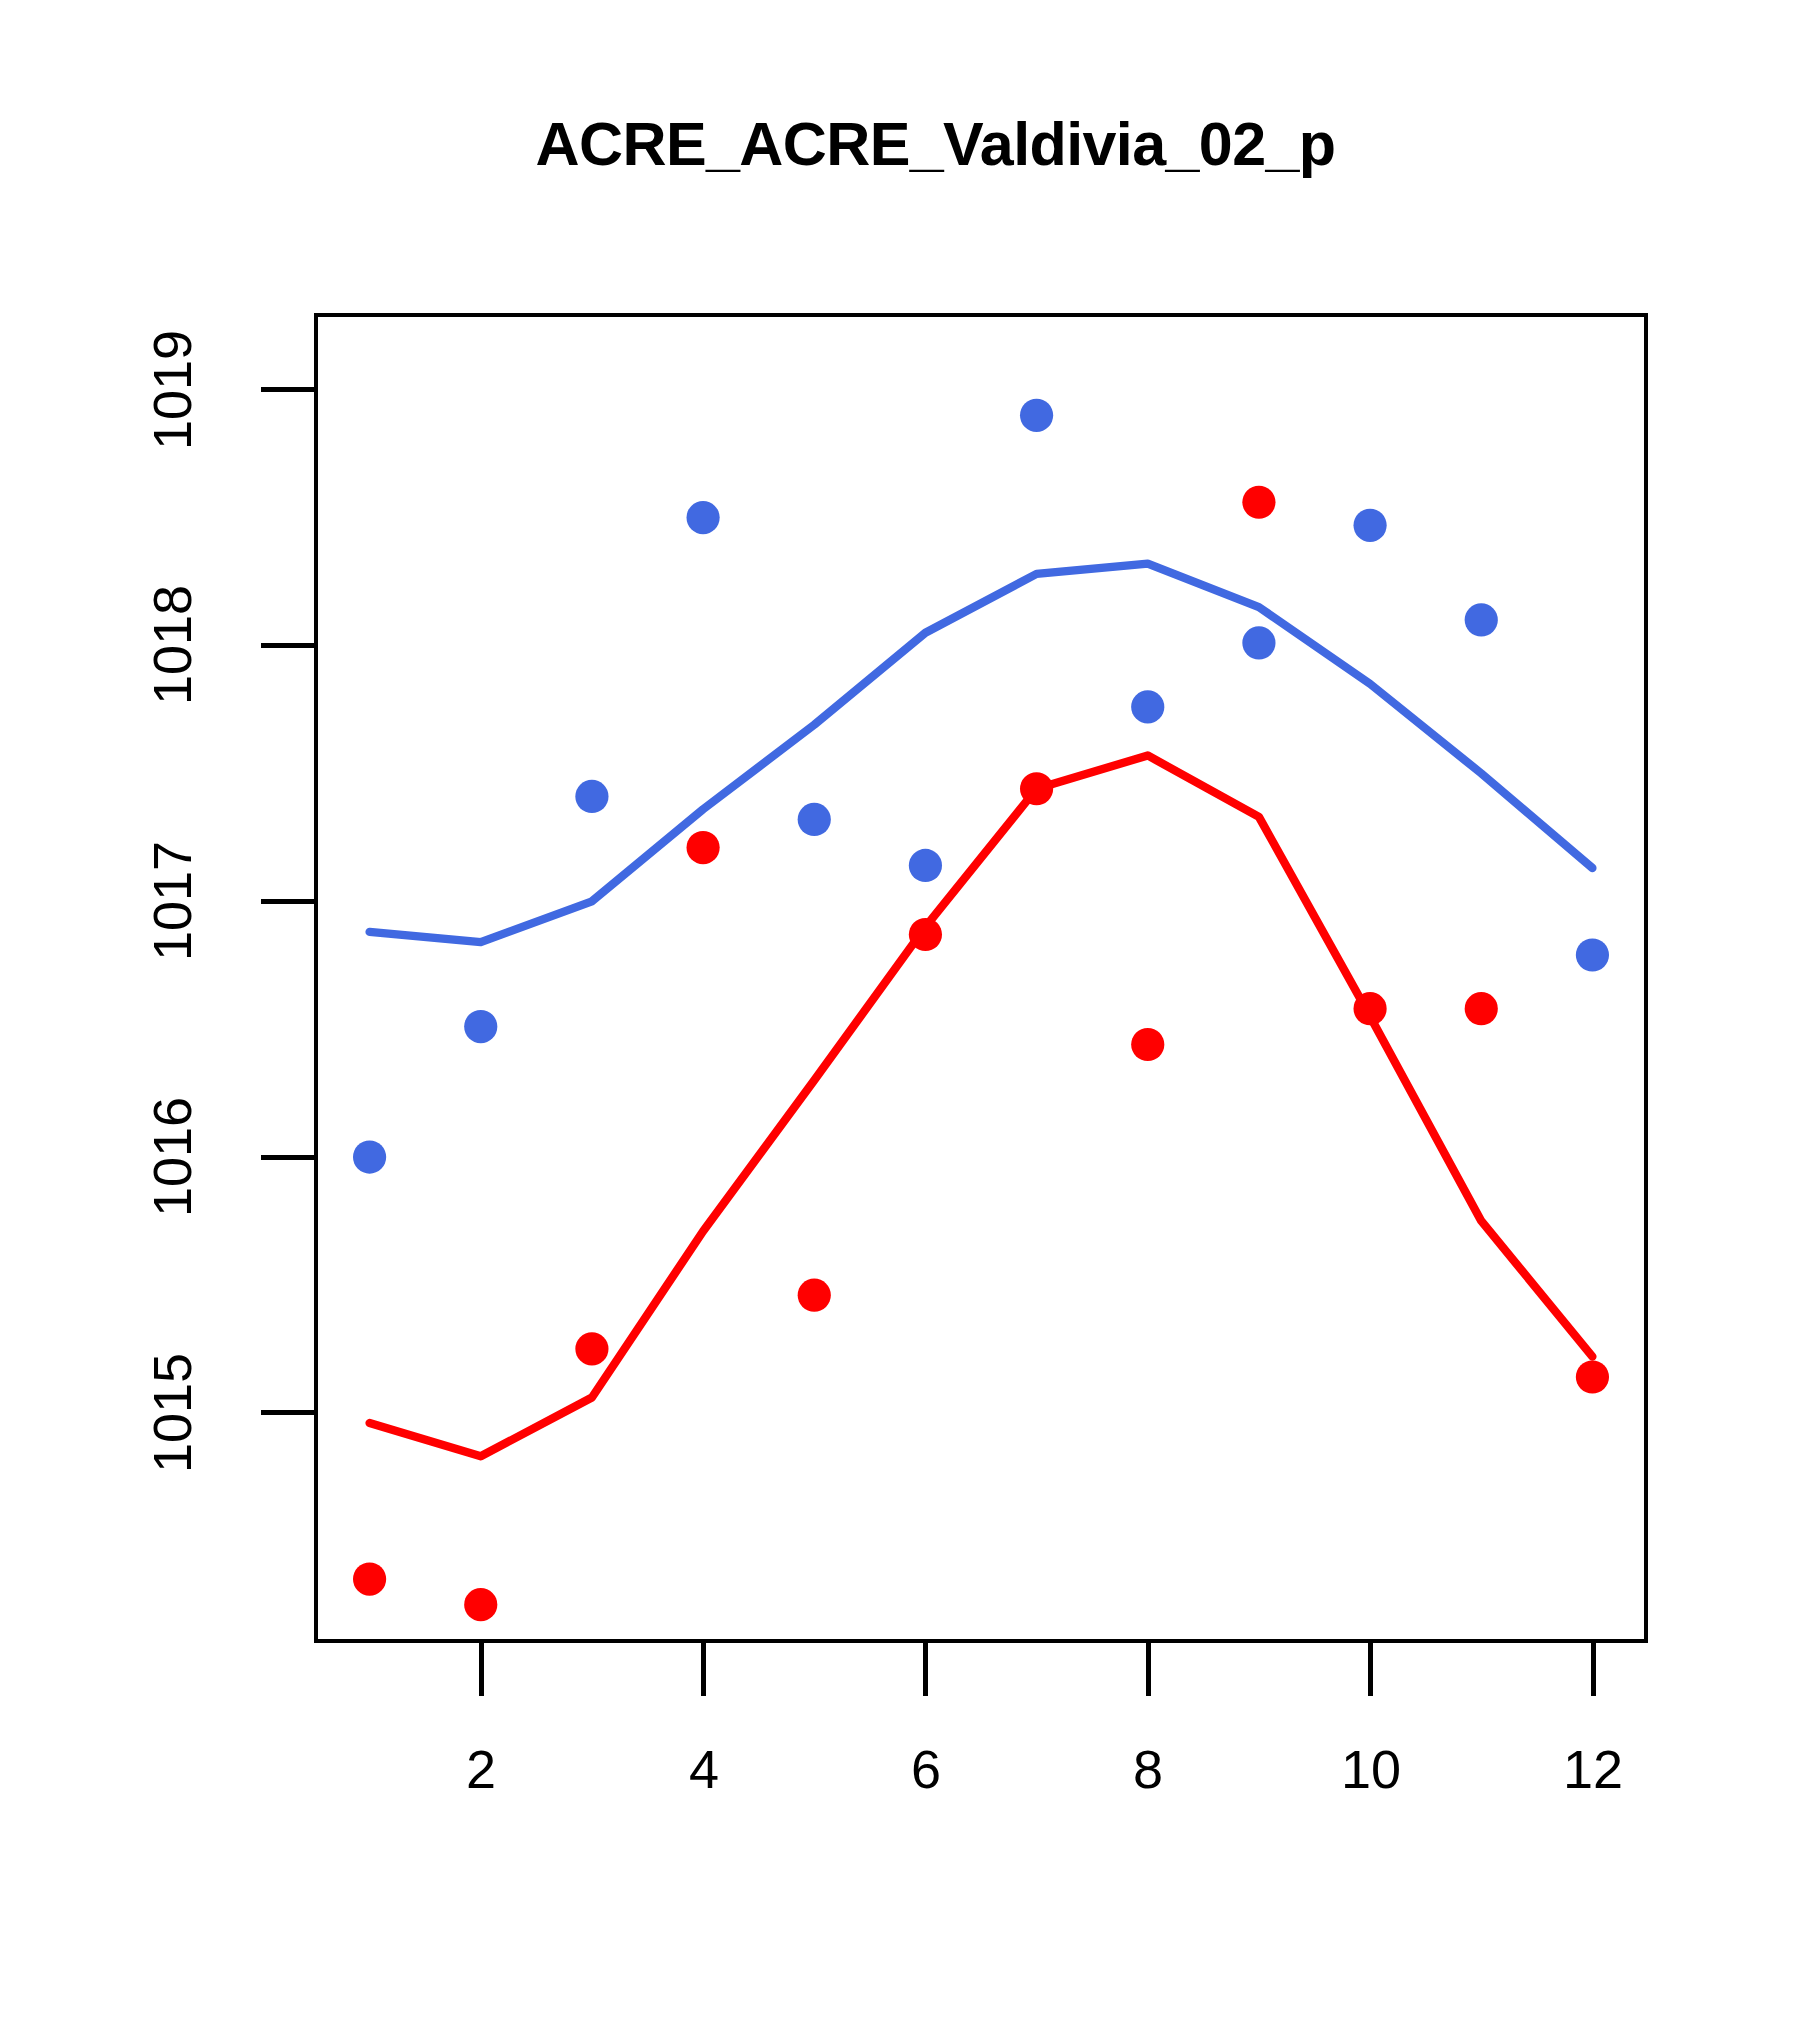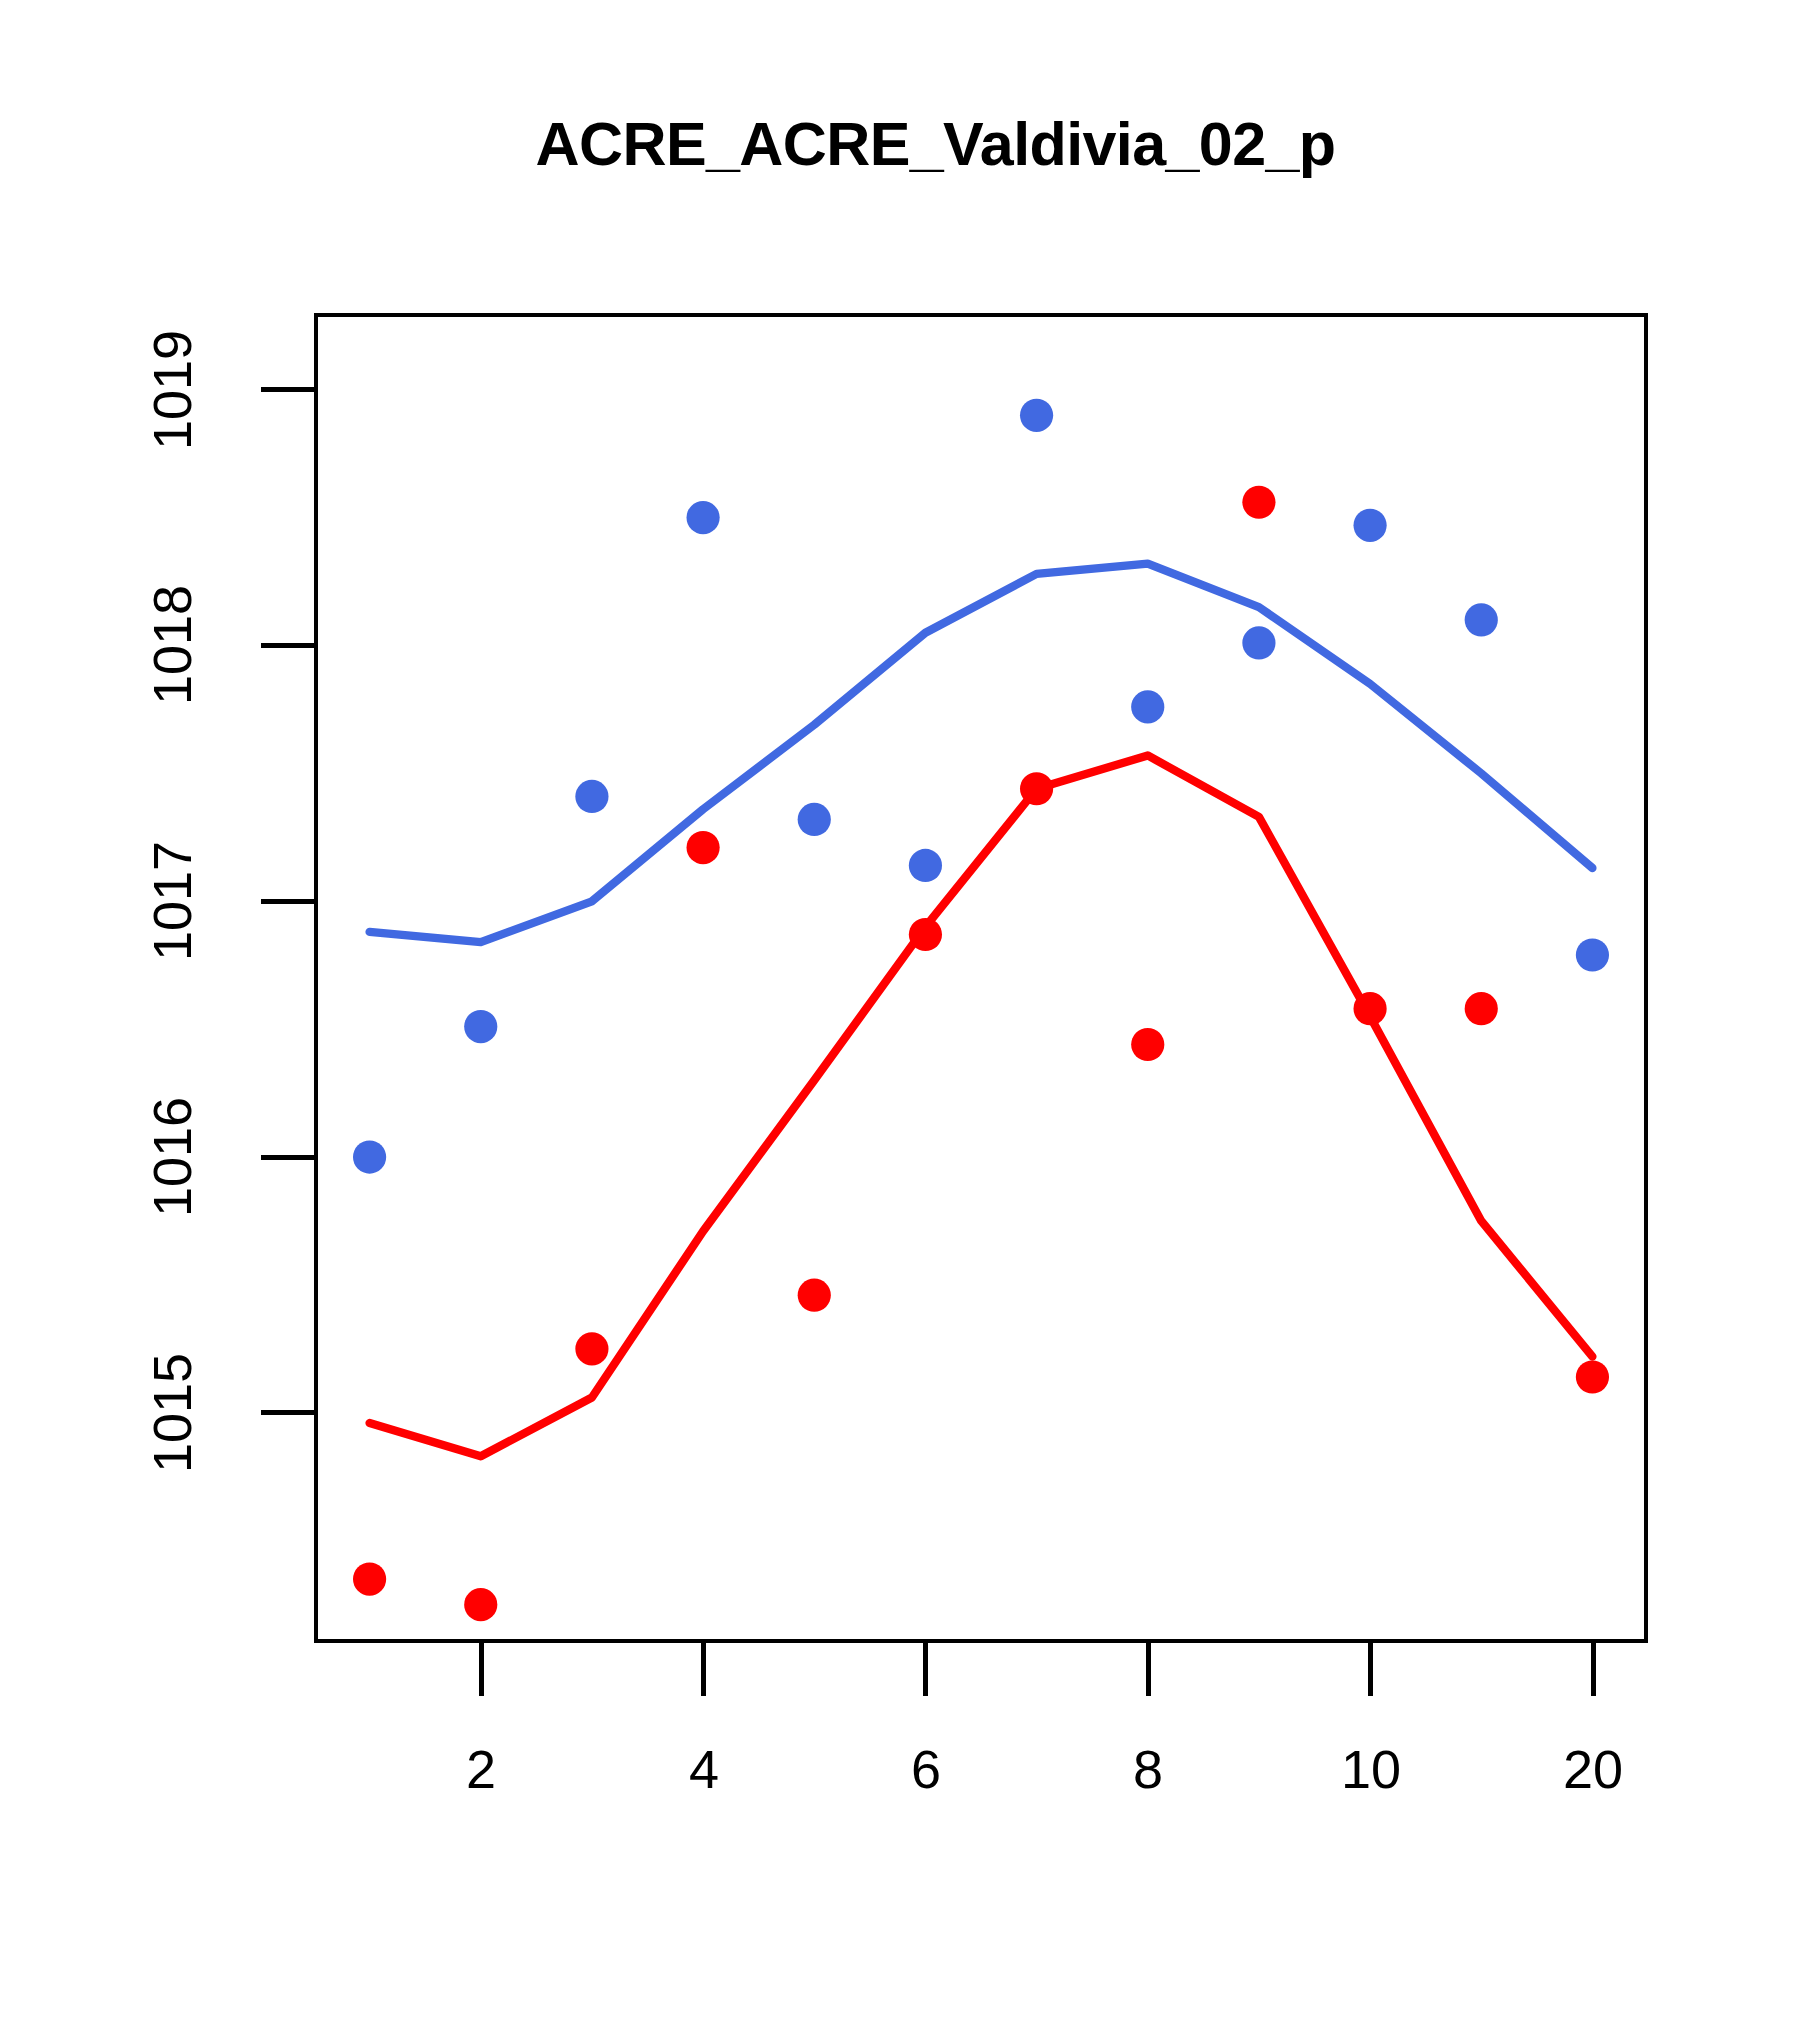--- a/index.html
+++ b/index.html
@@ -80,18 +80,18 @@
       <div class="xtick-label" style="left: 385px; top: 1738px; width: 192px;">2</div>
       <div style="position: absolute; left: 701px; top: 1643px; width: 4.5px; height: 53px; background: rgb(0, 0, 0);"></div>
       <div class="xtick-label" style="left: 608px; top: 1738px; width: 192px;">4</div>
       <div style="position: absolute; left: 923px; top: 1643px; width: 4.5px; height: 53px; background: rgb(0, 0, 0);"></div>
       <div class="xtick-label" style="left: 830px; top: 1738px; width: 192px;">6</div>
       <div style="position: absolute; left: 1146px; top: 1643px; width: 4.5px; height: 53px; background: rgb(0, 0, 0);"></div>
       <div class="xtick-label" style="left: 1052px; top: 1738px; width: 192px;">8</div>
       <div style="position: absolute; left: 1368px; top: 1643px; width: 4.5px; height: 53px; background: rgb(0, 0, 0);"></div>
       <div class="xtick-label" style="left: 1275px; top: 1738px; width: 192px;">10</div>
       <div style="position: absolute; left: 1591px; top: 1643px; width: 4.5px; height: 53px; background: rgb(0, 0, 0);"></div>
-      <div class="xtick-label" style="left: 1497px; top: 1738px; width: 192px;">20</div>
+      <div class="xtick-label" style="left: 1497px; top: 1738px; width: 192px;">12</div>
     </div>
 
 
 </div>
 
 
 </body></html>

